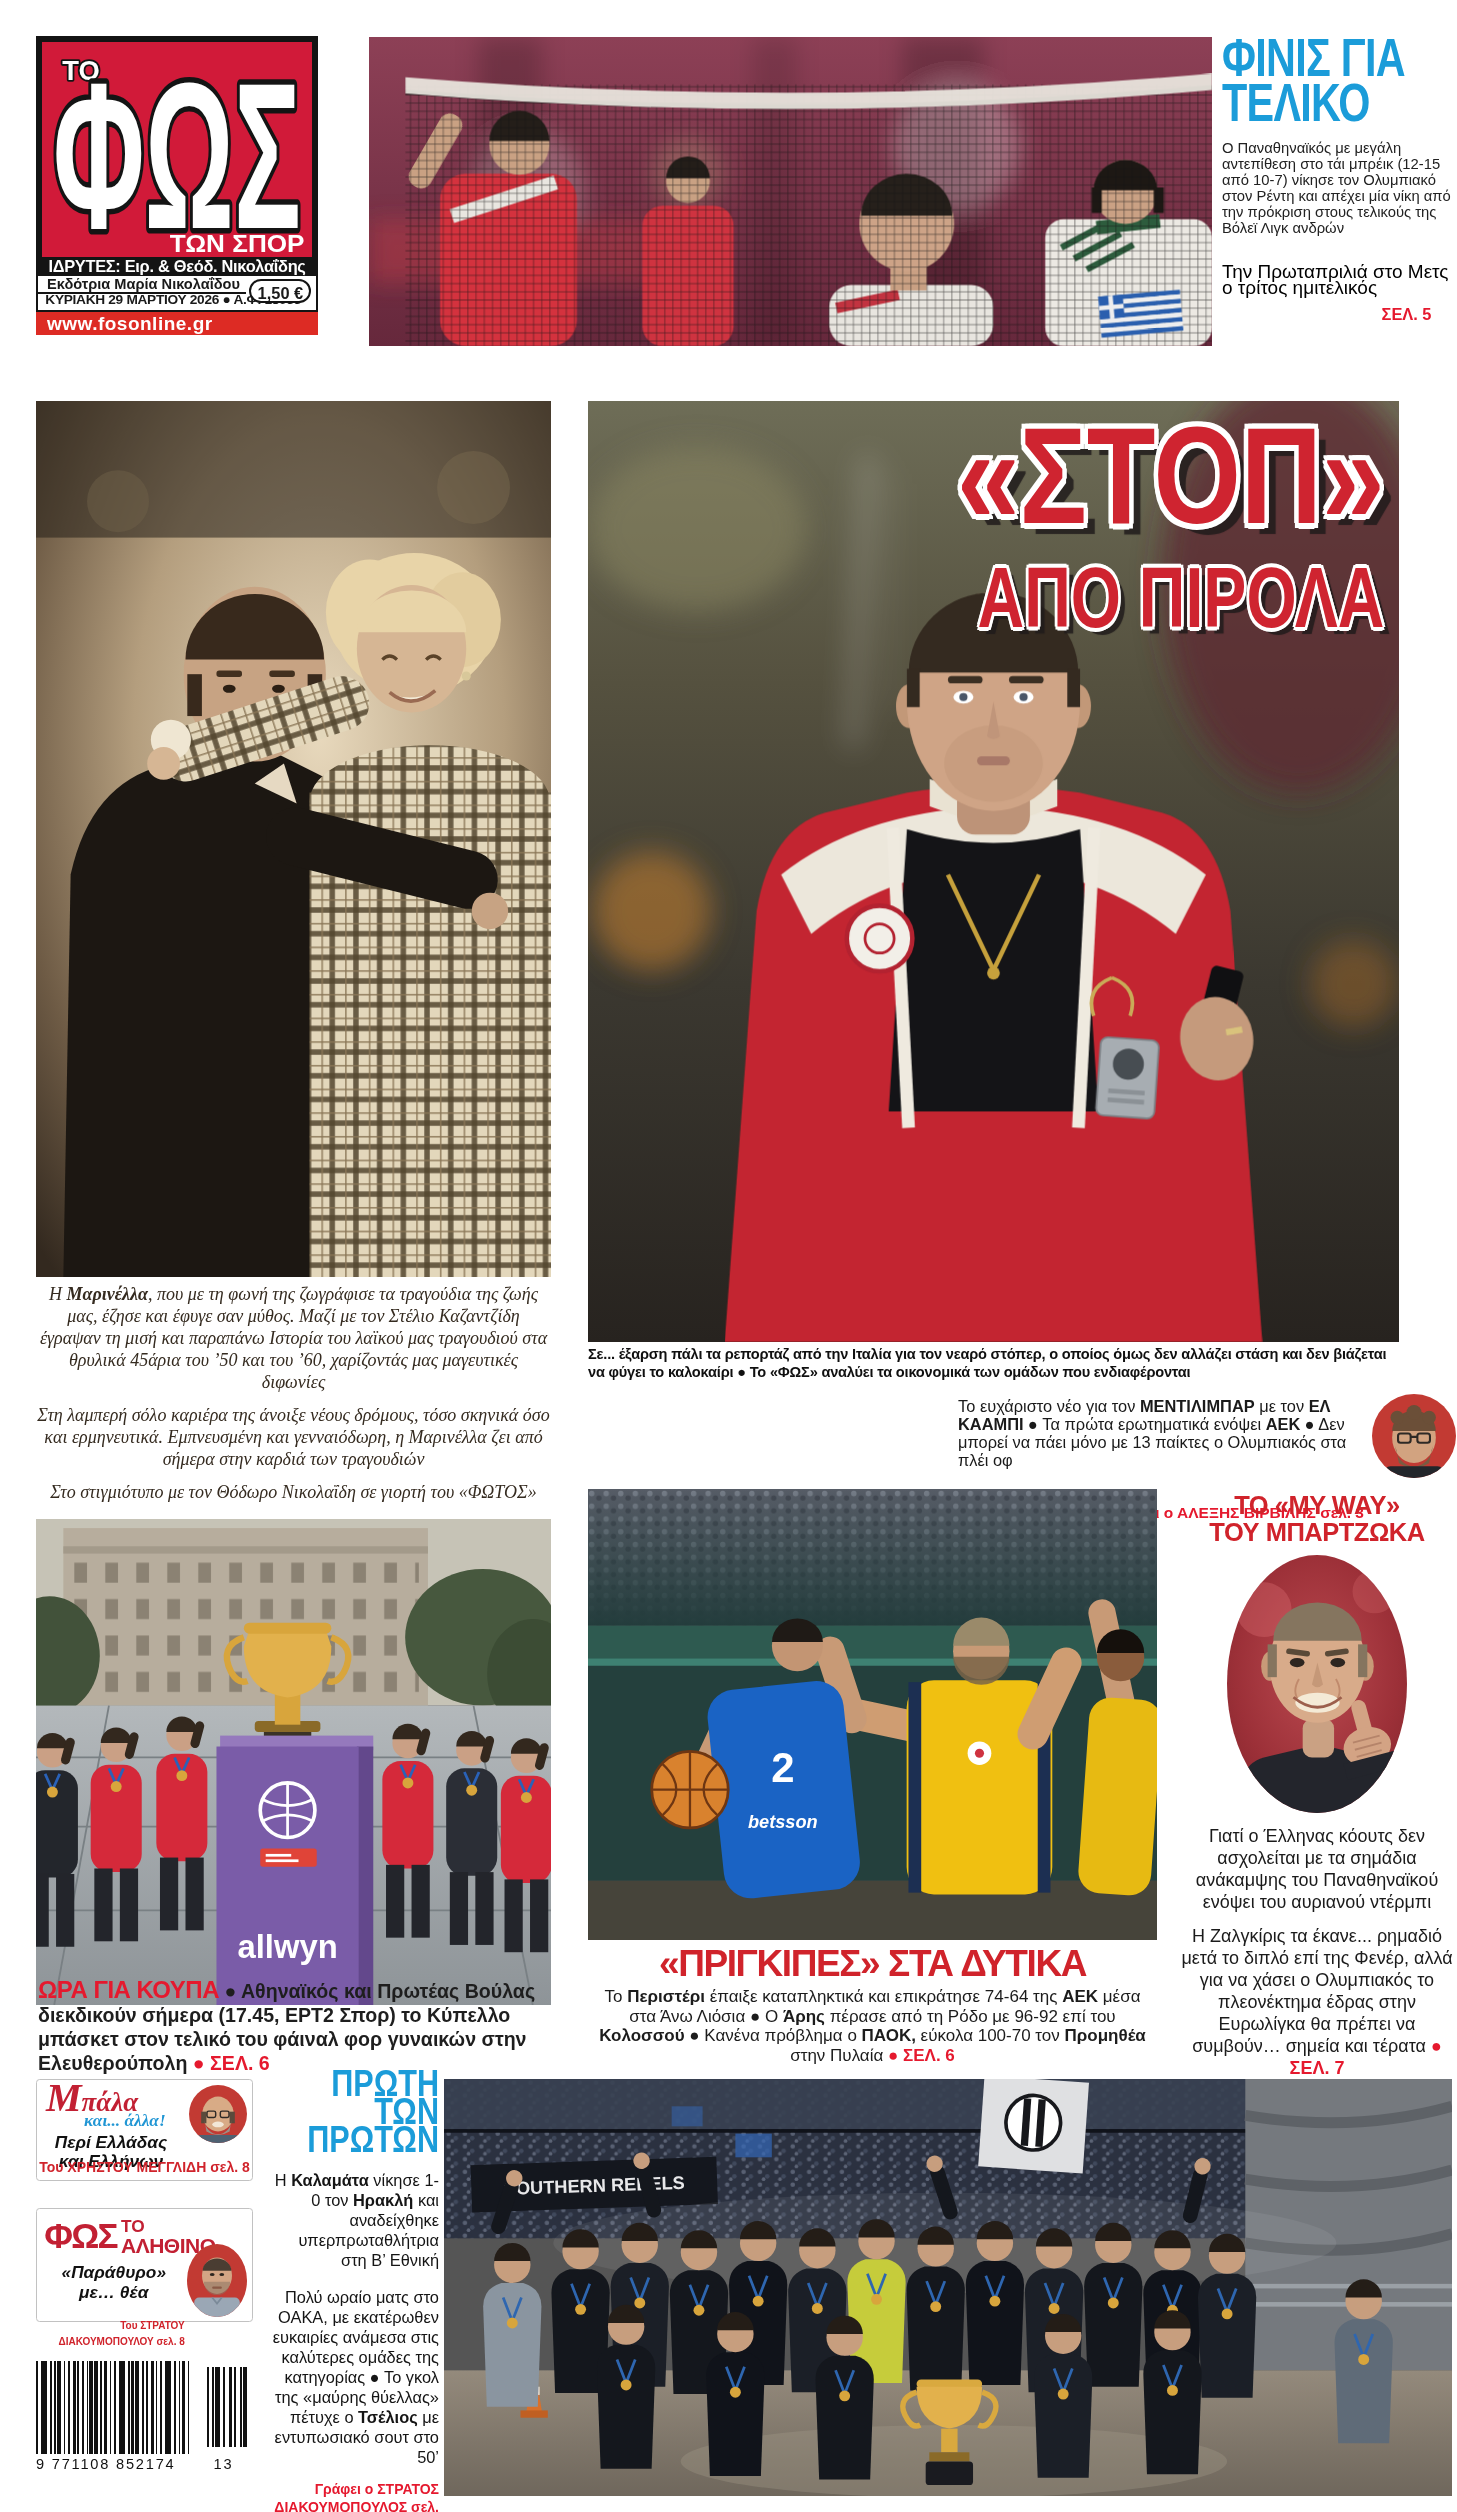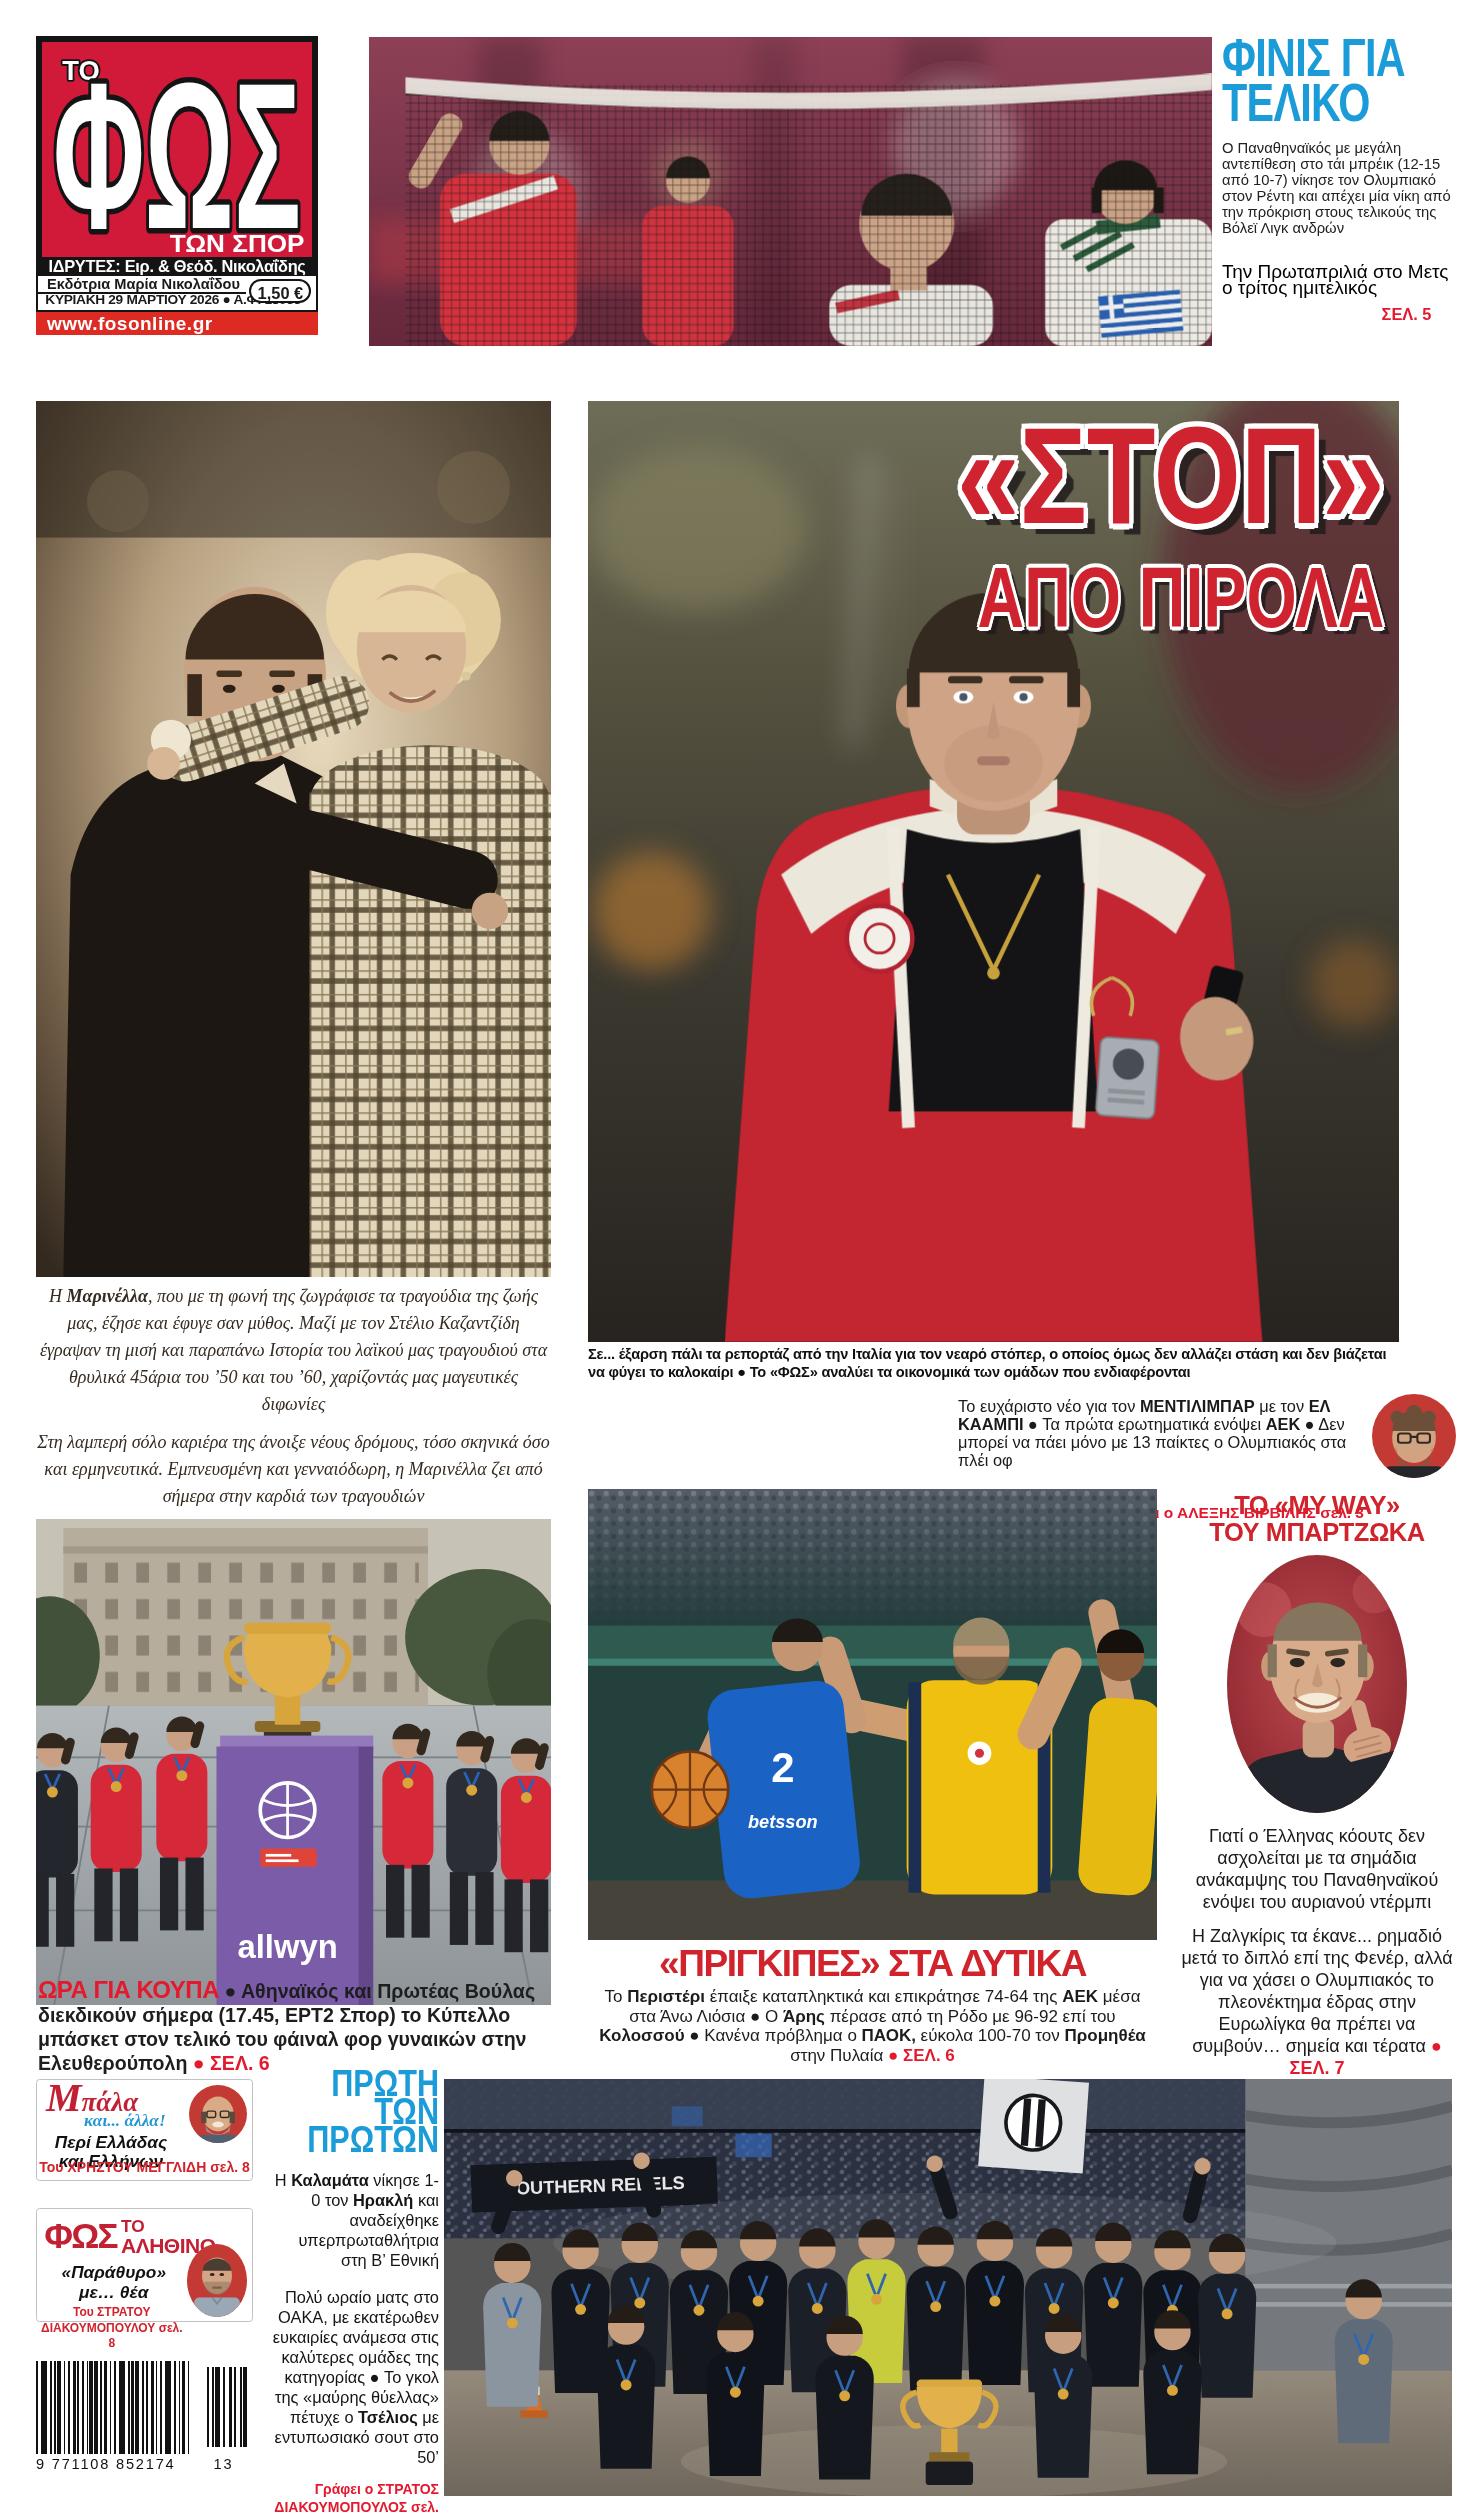--- a/index.html
+++ b/index.html
@@ -48,21 +48,21 @@
   .mcol b{font-weight:700;}
   .lead-red{color:#e5192e;font-weight:700;}
   .main-byline{position:absolute;left:958px;top:1504px;width:406px;text-align:right;
                font-size:15.5px;font-weight:700;color:#e5192e;}
   .avatar{position:absolute;border-radius:50%;overflow:hidden;}
   .avatar svg{display:block;width:100%;height:100%;}
 
   
   .marinella-caption{position:absolute;left:36px;top:1283px;width:515px;text-align:center;
                      font-family:"Liberation Serif","DejaVu Serif",serif;font-style:italic;
-                     font-size:18px;line-height:27px;color:#352b20;}
+                     font-size:18px;line-height:22px;color:#352b20;}
   .marinella-caption p{margin:0 0 11px 0;}
 
   
   .women-text{position:absolute;left:38px;top:1978px;width:528px;font-size:19.6px;line-height:24px;
               font-weight:700;color:#1e1e1e;}
   .women-lead{color:#e5192e;font-size:24px;letter-spacing:-0.5px;}
   .page-red{color:#e5192e;font-weight:700;}
 
   
   .basket-headline{position:absolute;left:588px;top:1943px;width:569px;text-align:center;
@@ -88,22 +88,22 @@
              font-style:italic;font-weight:700;color:#2196d4;font-size:17.3px;}
   .b1-topic{position:absolute;left:0px;top:53px;width:148px;text-align:center;font-weight:700;
             font-style:italic;font-size:17.3px;line-height:19px;color:#111;}
   .b1-byline{position:absolute;left:0;bottom:4.6px;width:100%;text-align:center;font-weight:700;
              font-size:14px;color:#d0232b;white-space:nowrap;}
   .b2-logo{position:absolute;left:7.3px;top:7.3px;font-weight:700;font-size:35px;color:#c22033;letter-spacing:-1.8px;}
   .b2-t1{position:absolute;left:84px;top:7.3px;font-weight:700;font-size:17.3px;color:#c22033;}
   .b2-t2{position:absolute;left:84px;top:24.6px;font-weight:700;font-size:21px;color:#c22033;letter-spacing:-0.5px;}
   .b2-topic{position:absolute;left:12.8px;top:53px;width:128px;text-align:center;font-weight:700;
             font-style:italic;font-size:17.3px;line-height:20px;color:#111;}
-  .b2-byline{position:absolute;left:1.8px;top:96px;width:146px;text-align:center;font-weight:700;
-             font-size:12px;line-height:15.5px;color:#d0232b;}
+  .b2-byline{position:absolute;left:1.8px;top:109px;width:146px;text-align:right;font-weight:700;
+             font-size:10px;line-height:15.5px;color:#d0232b;}
 
   
   .barcode{position:absolute;left:36px;top:2361px;width:237px;}
   .bc-row{display:flex;align-items:flex-start;gap:18px;}
   .bc-bars{width:153px;height:93px;background-color:#fff;background-image:
      repeating-linear-gradient(90deg,#111 0 1.8px,rgba(0,0,0,0) 1.8px 4.6px),
      repeating-linear-gradient(90deg,rgba(0,0,0,0) 0 6.4px,#111 6.4px 9px,rgba(0,0,0,0) 9px 15.5px),
      repeating-linear-gradient(90deg,rgba(0,0,0,0) 0 21px,#111 21px 23px,rgba(0,0,0,0) 23px 37px);}
   .bc-sup{width:40px;height:80px;margin-top:5.5px;background-color:#fff;background-image:
      repeating-linear-gradient(90deg,#111 0 1.8px,rgba(0,0,0,0) 1.8px 5.5px),

